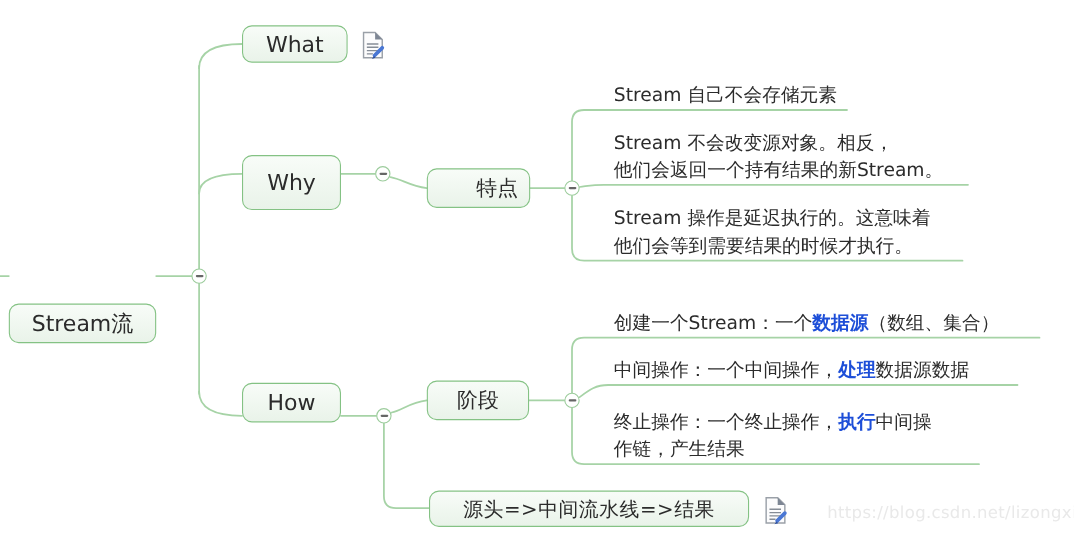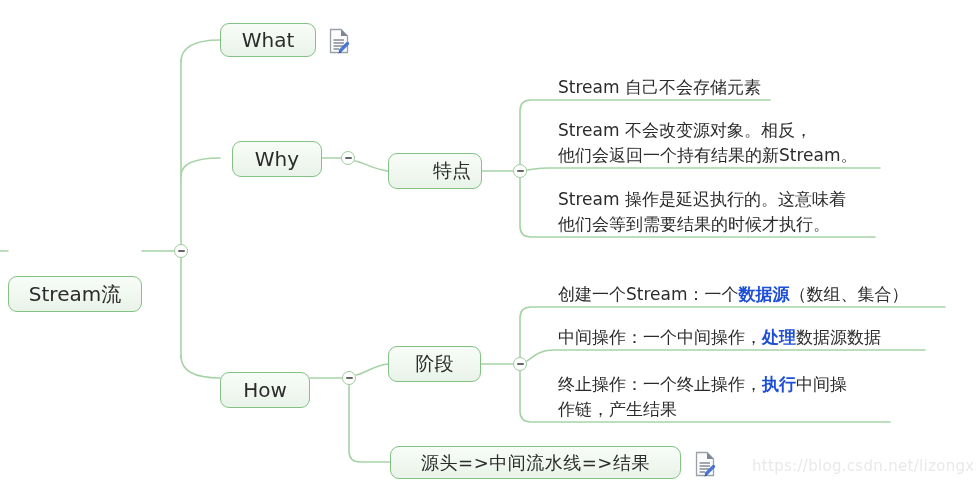--- a/index.html
+++ b/index.html
@@ -62,23 +62,23 @@
       <path d="M520,357 V318 Q520,307 531,307 H945"></path>
       <path d="M527,361 C535,355 541,350 553,350 H925"></path>
       <path d="M520,371 V411 Q520,422 531,422 H890"></path>
     </g>
   </svg>
 
   <div class="node root" style="left:8px;top:233px;width:134px;height:36px;margin-top:43px;">Stream流</div>
 
   <div class="node branch" style="left:220px;top:23px;width:96px;height:34px;">What</div>
 
-  <div class="node branch" style="left:220px;top:141px;width:90px;height:36px;margin-left:12px;">Why</div>
+  <div class="node branch" style="left:220px;top:141px;width:90px;height:50px;">Why</div>
 
-  <div class="node branch" style="left:220px;top:372px;width:90px;height:36px;">How</div>
+  <div class="node branch" style="left:220px;top:348px;width:90px;height:36px;">How</div>
 
   <div class="node sub" style="left:388px;top:153px;width:94px;height:36px;padding-left:34px;">特点</div>
 
   <div class="node sub" style="left:388px;top:346px;width:93px;height:36px;">阶段</div>
 
   <div class="node pipe" style="left:390px;top:446px;width:291px;height:33px;">源头=&gt;中间流水线=&gt;结果</div>
 
   <div class="icon-wrap" style="left:327px;top:28px;">
     <svg width="24" height="26" viewBox="0 0 24 26">
       <path d="M3.5,1.5 H14 L20.5,8 V24.5 H3.5 Z" fill="#fcfcfd" stroke="#9aa0a8" stroke-width="1.3"></path>

